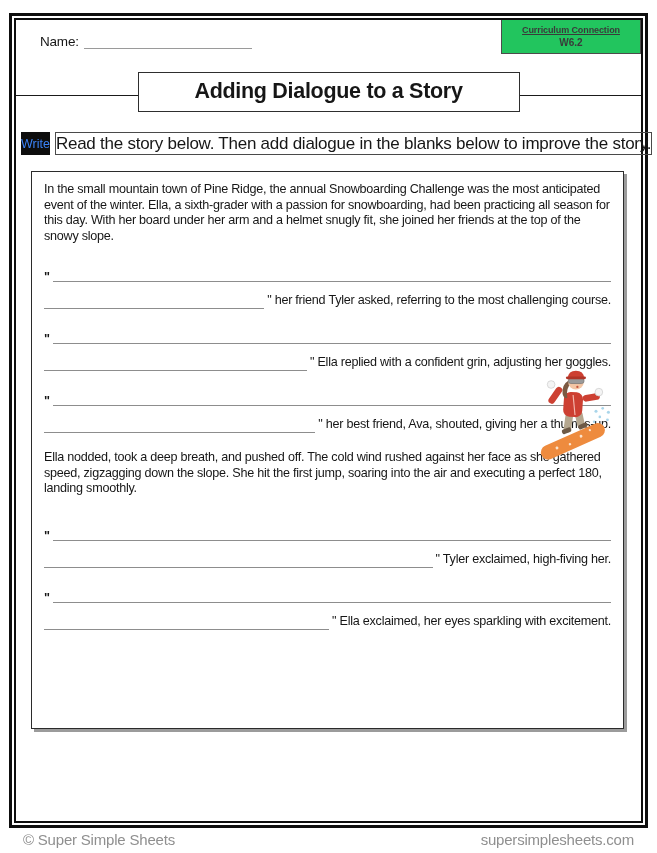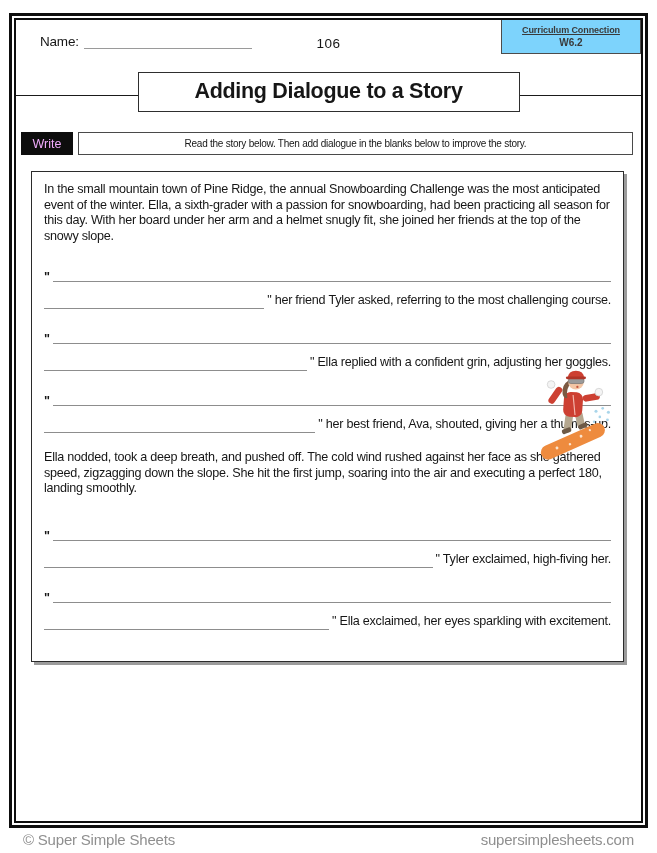--- a/index.html
+++ b/index.html
@@ -14,44 +14,44 @@
 
   
   .hdr { position:relative; height:46px; }
   .name-wrap { position:absolute; left:24px; top:14px; font-size:13.5px;
     display:flex; align-items:flex-end; letter-spacing:-0.2px; }
   .name-line { display:inline-block; width:168px; border-bottom:1.4px solid #9a9a9a;
     height:15px; margin-left:5px; }
   .page-num { position:absolute; left:0; right:0; top:16px; text-align:center;
     font-size:13.5px; letter-spacing:0.5px; }
   .curr-box { position:absolute; top:0; right:0; width:140px;
-    background:#7dd3fc; border:1.5px solid #4c4c4c; border-top:none;
+    background:#22c55e; border:1.5px solid #4c4c4c; border-top:none;
     text-align:center; padding:5px 4px 5px 4px; }
   .curr-title { font-size:9px; font-weight:bold; text-decoration:underline;
     letter-spacing:-0.1px; color:#3a3a3a; }
   .curr-code { font-size:10px; font-weight:bold; color:#3a3a3a; margin-top:2px; }
 
   
   .title-band { position:relative; height:46px; margin-top:6px; }
   .band-line { position:absolute; left:0; right:0; top:50%;
     border-top:1.6px solid #1a1a1a; }
   .title-box { position:relative; width:382px; margin:0 auto; background:#fff;
     border:1.6px solid #2e2e2e; text-align:center; padding:6px 0 7px 0; z-index:2; }
   .title-box h1 { font-size:21.5px; font-weight:bold; letter-spacing:-0.3px;text-align:center; }
 
   
   .write-row { display:flex; margin:14px 8px 0 5px; height:23px; }
-  .write-tag { background:#0d0d0d; color:#f0abfc; font-size:12.5px;
+  .write-tag { background:#0d0d0d; color:#3b82f6; font-size:12.5px;
     width:52px; display:flex; align-items:center; justify-content:center; }
-  .instr-box { flex:1; border:1.4px solid #4a4a4a; margin-left:5px; font-size:10px;
+  .instr-box { flex:1; border:1.4px solid #4a4a4a; margin-left:5px; font-size:17px;
     display:flex; align-items:center; justify-content:center; letter-spacing:-0.25px;
     white-space:nowrap; }
 
   
-  .story { position:relative; margin:16px 17px 0 15px; height:491px;
+  .story { position:relative; margin:16px 17px 0 15px; height:558px;
     border:1.6px solid #2b2b2b; box-shadow:3px 3px 0 #9b9b9b;
     padding:10px 12px 8px 12px; font-size:12.6px; line-height:15.7px;
     letter-spacing:-0.25px; overflow:hidden; }
   .story p { margin-bottom:19px; }
   .story p.tight { margin-bottom:26px; }
   .story p.mid { margin-bottom:17px; }
   .story p.last { margin-bottom:0; }
   .story p.beside-art { padding-right:104px; }
 
   .blank { margin-bottom:17px; }
@@ -74,21 +74,20 @@
 <body>
 
 <div class="sheet">
   <div class="sheet-inner">
 
     <div class="hdr">
       <div class="name-wrap">
         <span>Name:</span>
         <span class="name-line"></span>
       </div>
-      <div class="page-num">106</div>
       <div class="curr-box">
         <div class="curr-title">Curriculum Connection</div>
         <div class="curr-code">W6.2</div>
       </div>
     </div>
 
     <div class="title-band">
       <div class="band-line"></div>
       <div class="title-box">
         <h1>Adding Dialogue to a Story</h1>

